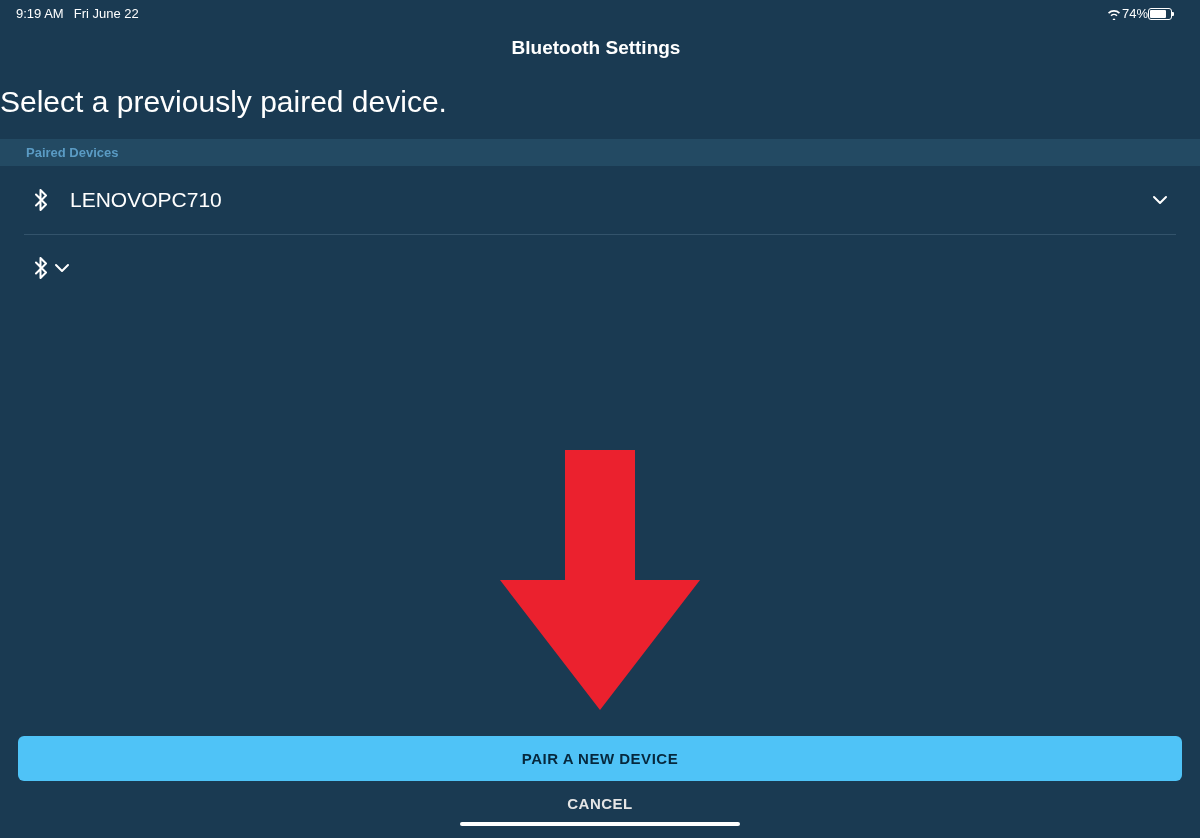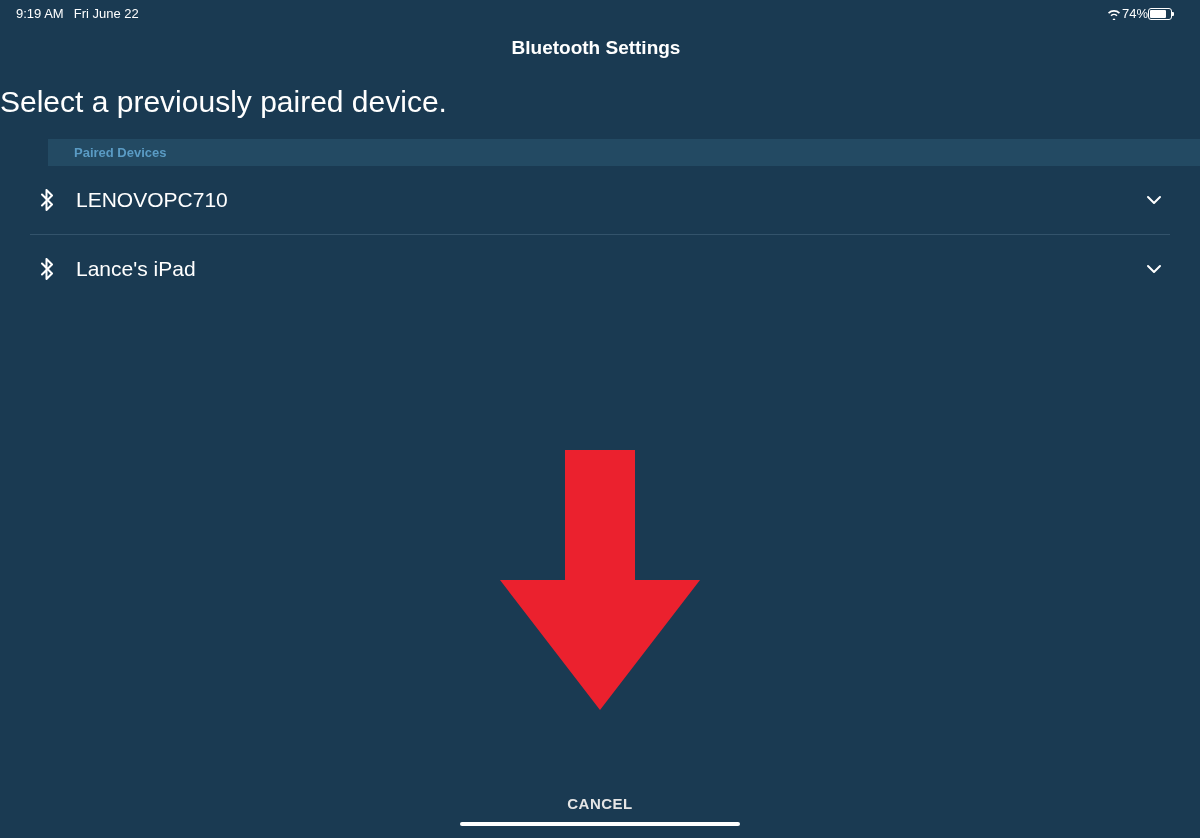--- a/index.html
+++ b/index.html
@@ -78,24 +78,23 @@
       font-size: 30px;
       font-weight: 400;
       padding: 8px 18px 20px 0;
     }
     .section-header {
       background-color: #234a63;
       color: #5a9bc4;
       font-size: 13px;
       font-weight: 600;
       padding: 6px 26px;
-      margin-left: 48px;
     }
     .device-list {
-      padding: 0 30px;
+      padding: 0 24px;
     }
     .device-row {
       display: flex;
       align-items: center;
       padding: 22px 6px;
       border-bottom: 1px solid #33536b;
       cursor: pointer;
     }
     .device-row:last-child {
       border-bottom: none;
@@ -210,32 +209,32 @@
     </span>
   </div>
 
 
   <div class="device-row">
     <span class="bt-icon">
       <svg width="14" height="22" viewBox="0 0 14 22">
         <path d="M6.5 1 L6.5 21 L12 15.5 L2 5.5 M6.5 1 L12 6.5 L2 16.5" stroke="#ffffff" stroke-width="2" fill="none" stroke-linejoin="round" stroke-linecap="round"></path>
       </svg>
     </span>
-    <span class="device-name">Lance's iPad</span>
     <span class="chevron">
       <svg width="16" height="10" viewBox="0 0 16 10">
         <path d="M2 2 L8 8 L14 2" stroke="#ffffff" stroke-width="2" fill="none" stroke-linecap="round" stroke-linejoin="round"></path>
       </svg>
     </span>
   </div>
 
 </div>
 
 <div class="annotation-arrow">
   <svg width="200" height="260" viewBox="0 0 200 260">
     <path d="M65 0 L135 0 L135 130 L200 130 L100 260 L0 130 L65 130 Z" fill="#eb212e"></path>
   </svg>
 </div>
 
 <div class="bottom-area">
+  <button class="pair-button">PAIR A NEW DEVICE</button>
   <button class="cancel-button">CANCEL</button>
   <div class="home-indicator"></div>
 </div>
 
 </body></html>

